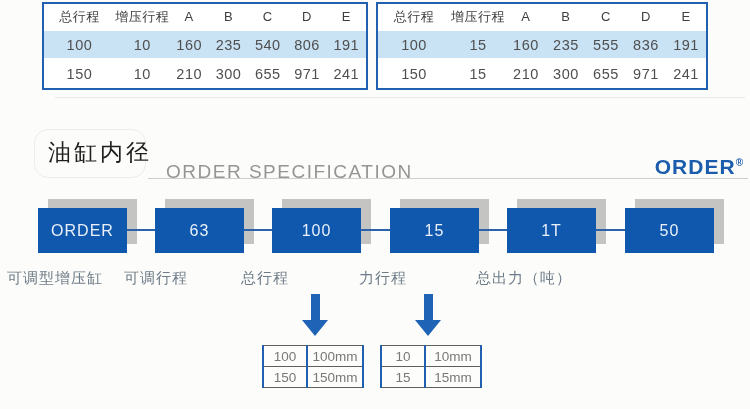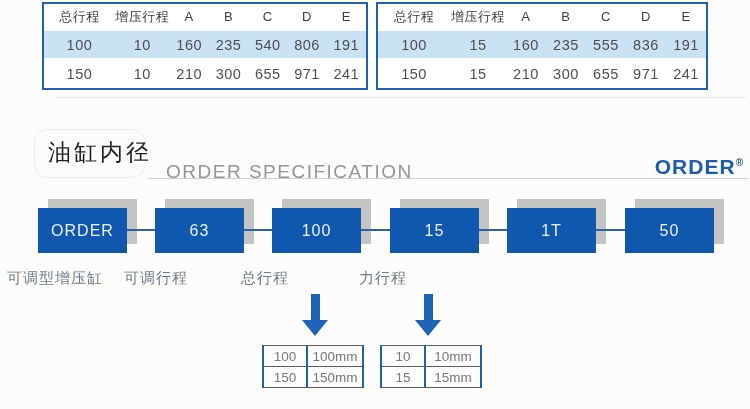--- a/index.html
+++ b/index.html
@@ -153,20 +153,21 @@
       <span>1T</span>
     </div>
   <div class="seg-box" style="left:625px">
       <span>50</span>
     </div>
 
   <div class="seg-label" style="left:7px">可调型增压缸</div>
   <div class="seg-label" style="left:124px">可调行程</div>
   <div class="seg-label" style="left:241px">总行程</div>
   <div class="seg-label" style="left:359px">力行程</div>
+  <div class="seg-label" style="left:476px">总出力（吨）</div>
 
   <div class="down-arrow" style="left:302px">
     <div class="arrow-shaft"></div>
     <div class="arrow-head"></div>
   </div>
   <div class="down-arrow" style="left:415px">
     <div class="arrow-shaft"></div>
     <div class="arrow-head"></div>
   </div>
 

